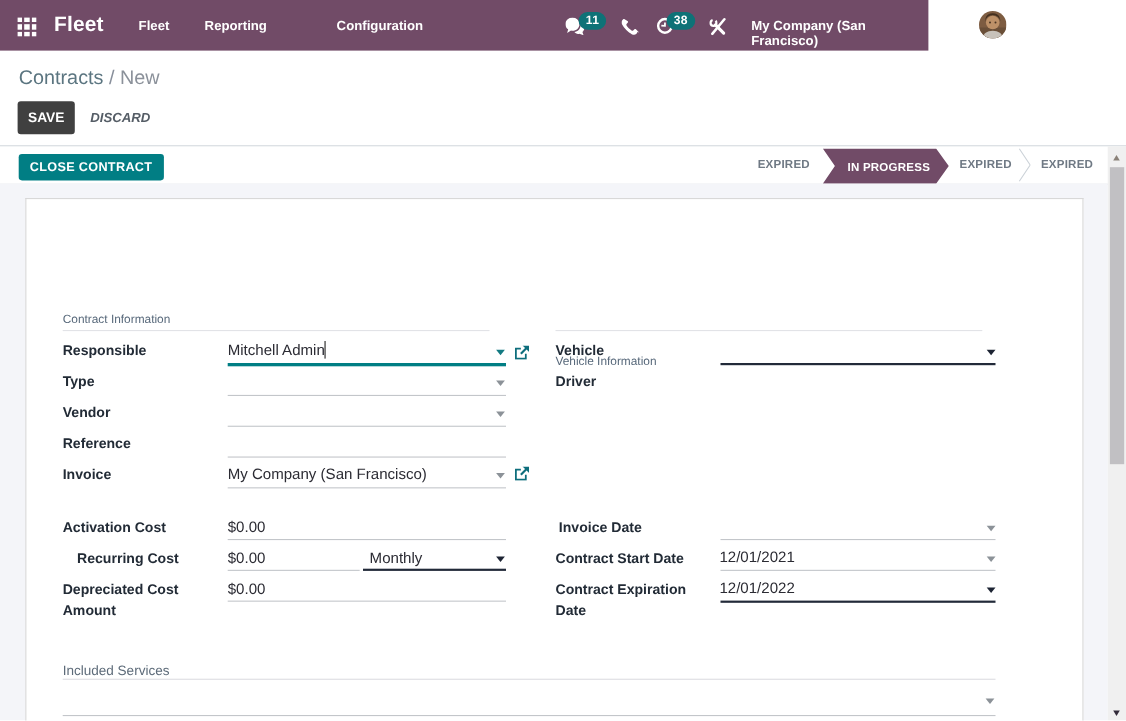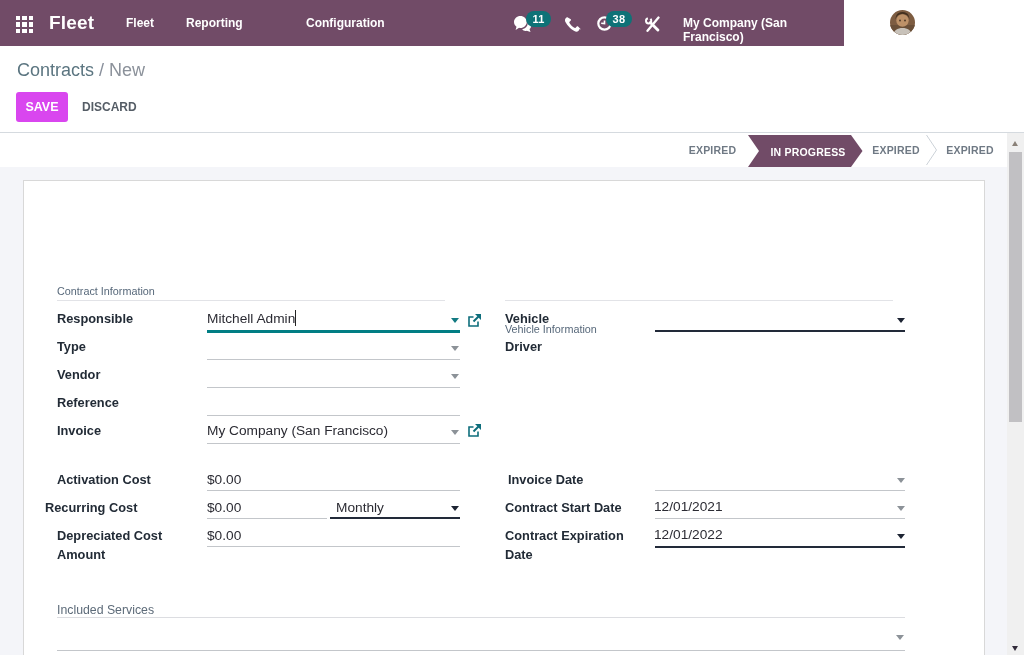--- a/index.html
+++ b/index.html
@@ -16,25 +16,25 @@
 .navmenu { position:absolute; top:16px; font-size:12px; font-weight:bold; color:#fff; }
 .nav-ico { position:absolute; top:16px; }
 .badge { position:absolute; top:10.5px; height:16.5px; background:#0e7277; border-radius:8.5px;
   color:#fff; font-size:11px; font-weight:bold; padding:0 6.5px; line-height:16.5px; letter-spacing:0.3px; }
 .nav-right-txt { position:absolute; top:16px; font-size:12px; font-weight:bold; color:#fff; }
 
 
 .breadcrumb { position:absolute; left:17px; top:60px; font-size:18px; color:#5b7580; }
 .breadcrumb .sep { color:#888f9b; }
 .breadcrumb .muted { color:#8b919a; }
-.btn-save { position:absolute; left:16px; top:92px; width:52px; height:30px; background:#d946ef;
+.btn-save { position:absolute; left:16px; top:92px; width:52px; height:30px; background:#404040;
   color:#fff; border:none; font-size:12.5px; font-weight:bold; font-family:inherit; border-radius:3px;
   text-align:center; line-height:30px; }
 .btn-discard { position:absolute; left:82px; top:92px; height:30px; line-height:30px; color:#555d66;
-  font-size:12px; font-weight:bold; }
+  font-size:12px; font-weight:bold;font-style:italic; }
 
 
 .statusbar { position:absolute; left:0; top:132px; width:1024px; height:36px; background:#fff;
   border-top:1px solid #d5dadf; border-bottom:1px solid #dee2e6; }
 .btn-close { position:absolute; left:17px; top:7px; height:24px; background:#017e84; color:#fff;
   font-size:11.5px; font-weight:bold; letter-spacing:0.3px; padding:0 10px; line-height:24px; border-radius:3px; }
 .stage { position:absolute; top:0; height:34px; line-height:34px; font-size:10.5px; font-weight:bold;
   letter-spacing:0.2px; color:#6f7984; text-align:center; }
 .chev { position:absolute; top:2px; width:11px; height:30px; }
 .arrow-cur { position:absolute; top:2px; height:32px; }
@@ -128,20 +128,21 @@
     </g>
   </svg>
   <div class="nav-right-txt" style="left:922px;">Mitchell Admin</div>
 </div>
 
 <div class="breadcrumb">Contracts <span class="sep">/</span> <span class="muted">New</span></div>
 <div class="btn-save">SAVE</div>
 <div class="btn-discard">DISCARD</div>
 
 <div class="statusbar">
+  <div class="btn-close">CLOSE CONTRACT</div>
   <div class="stage" style="left:670px; width:85px;">EXPIRED</div>
   <svg class="arrow-cur" style="left:748px; width:115px;" width="115" height="32" viewBox="0 0 115 32">
     <path fill="#714B67" d="M0 0 h103 l11.5 16 L103 32 H0 l11 -16 z"></path>
     <text x="60" y="20.5" text-anchor="middle" font-family="Liberation Sans, sans-serif" font-size="10.5" font-weight="bold" letter-spacing="0.2" fill="#fff">IN PROGRESS</text>
   </svg>
   <div class="stage" style="left:866px; width:60px;">EXPIRED</div>
   <svg class="chev" style="left:926px;" width="11" height="30" viewBox="0 0 11 30">
     <path fill="none" stroke="#ccd2d8" stroke-width="1" d="M0.5 0 L10.5 15 L0.5 30"></path>
   </svg>
   <div class="stage" style="left:942px; width:56px;">EXPIRED</div>
@@ -185,21 +186,21 @@
   <div class="caret g" style="left:451px; top:430px;"></div>
   <svg class="abs" style="left:468px; top:424px;" width="13" height="13" viewBox="0 0 13 13">
     <path fill="none" stroke="#0e6e7c" stroke-width="1.6" d="M10 7.5V12H1V3h4.5"></path>
     <path fill="#0e6e7c" d="M7 0h6v6L10.7 3.7 6.2 8.2 4.8 6.8 9.3 2.3z"></path>
   </svg>
 
   <div class="lbl" style="left:57px; top:470px;">Activation Cost</div>
   <div class="val" style="left:207px; top:470px;">$0.00</div>
   <div class="ul" style="left:207px; top:490px; width:253px;"></div>
 
-  <div class="lbl" style="left:45px; top:498px;">Recurring Cost</div>
+  <div class="lbl" style="left:70px; top:498px;">Recurring Cost</div>
   <div class="val" style="left:207px; top:498px;">$0.00</div>
   <div class="ul" style="left:207px; top:518px; width:120px;"></div>
   <div class="val" style="left:336px; top:498px;">Monthly</div>
   <div class="ul2d" style="left:330px; top:517px; width:130px;"></div>
   <div class="caret b" style="left:451px; top:506px;"></div>
 
   <div class="lbl" style="left:57px; top:526px; width:130px;">Depreciated Cost Amount</div>
   <div class="val" style="left:207px; top:526px;">$0.00</div>
   <div class="ul" style="left:207px; top:546px; width:253px;"></div>
 

